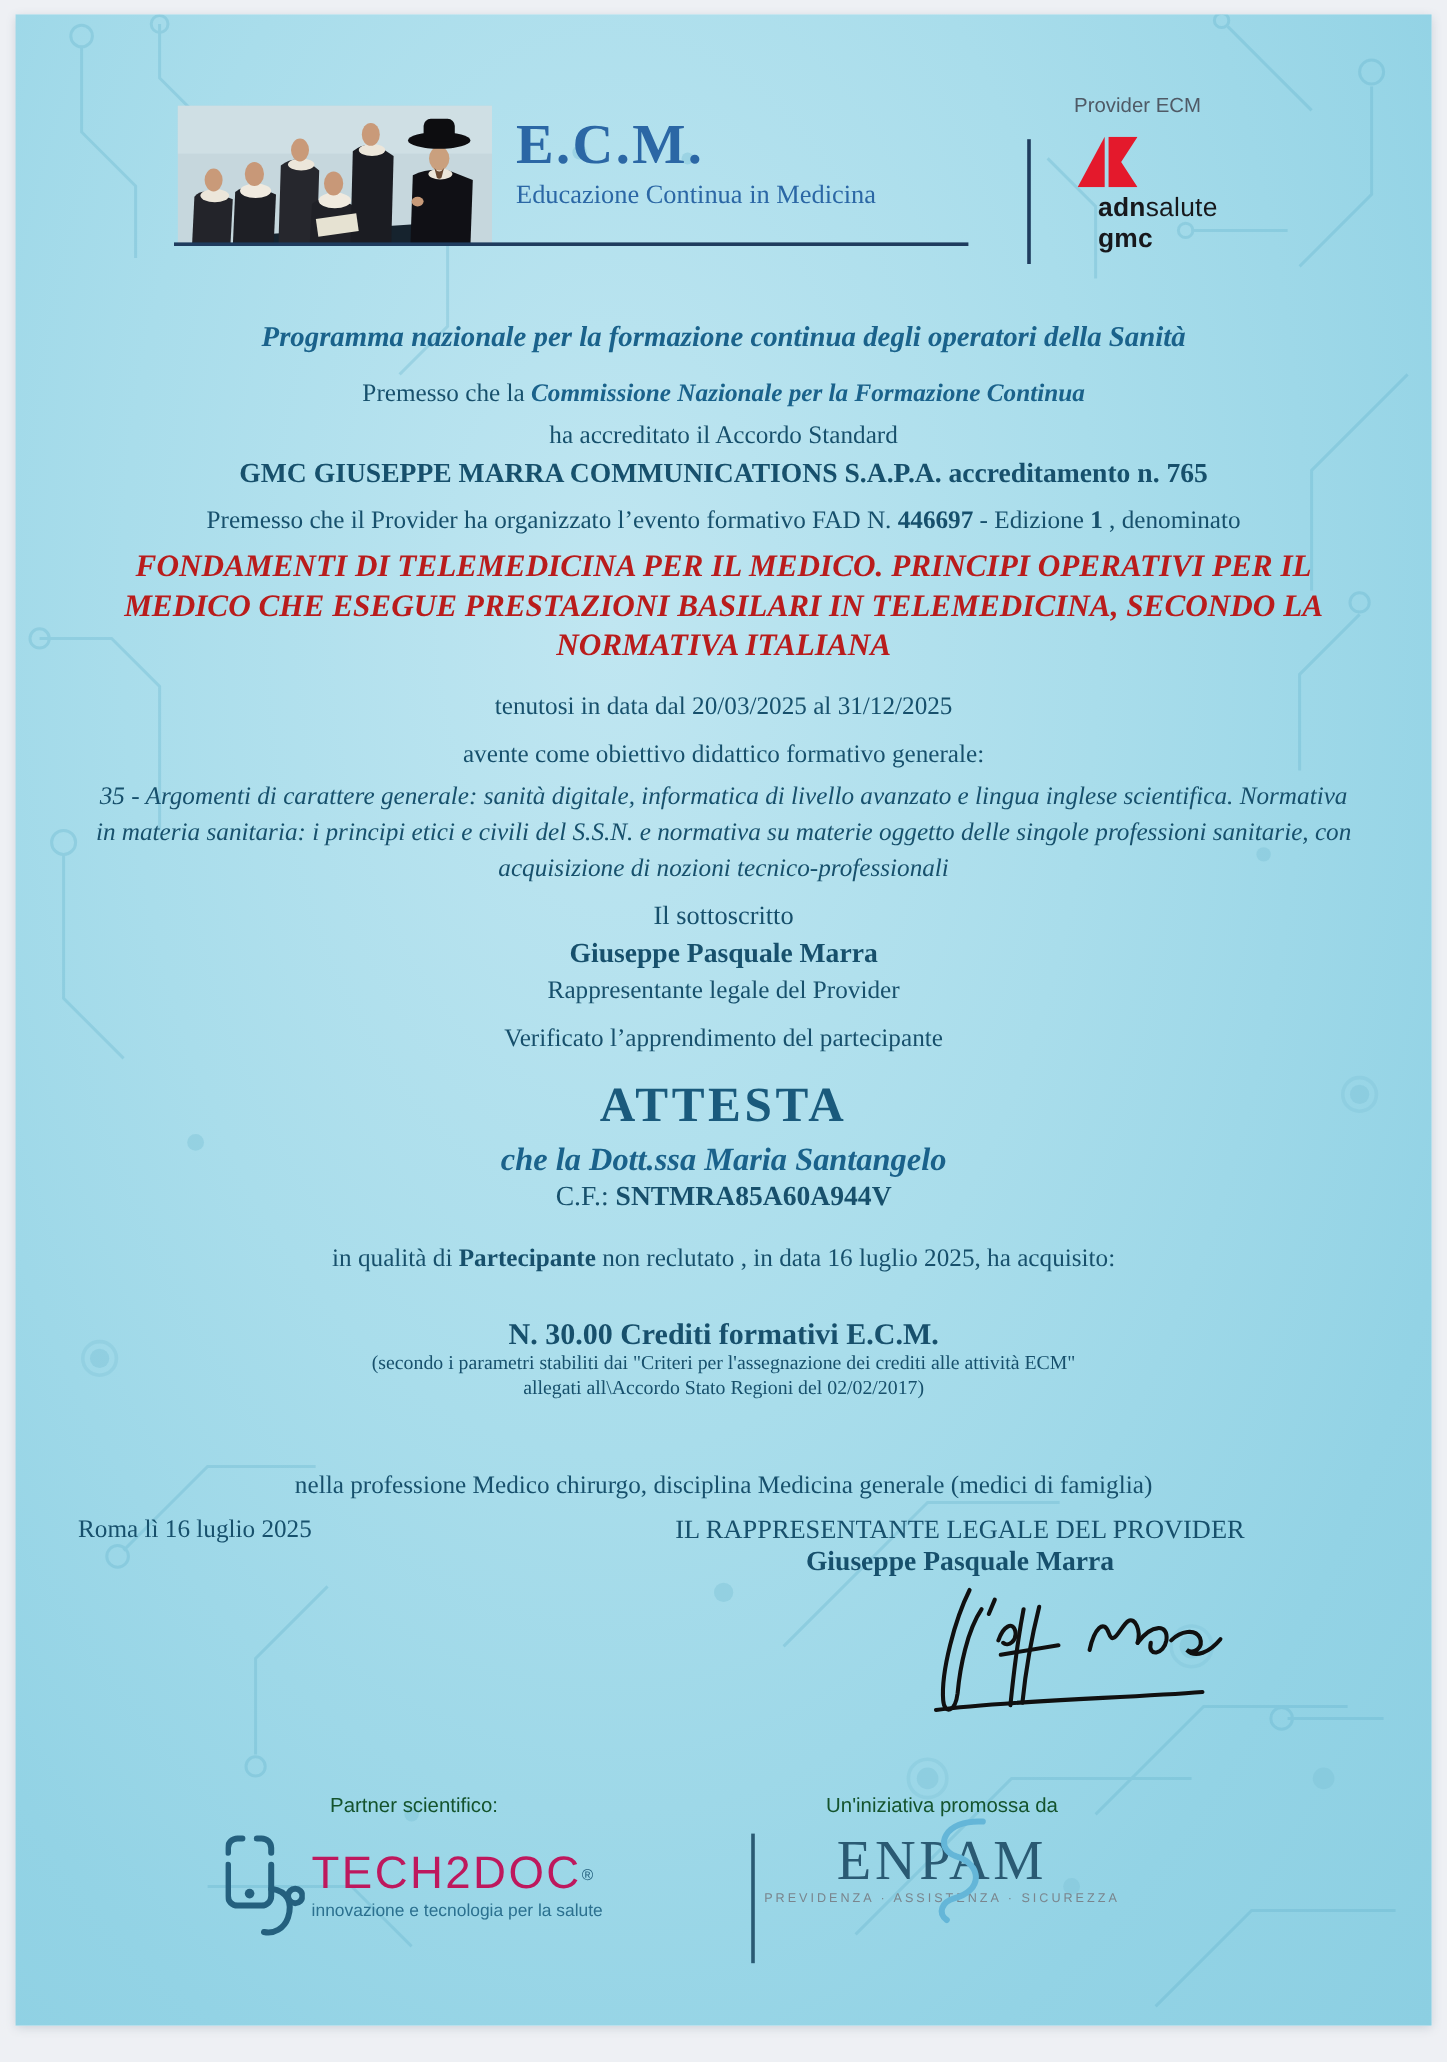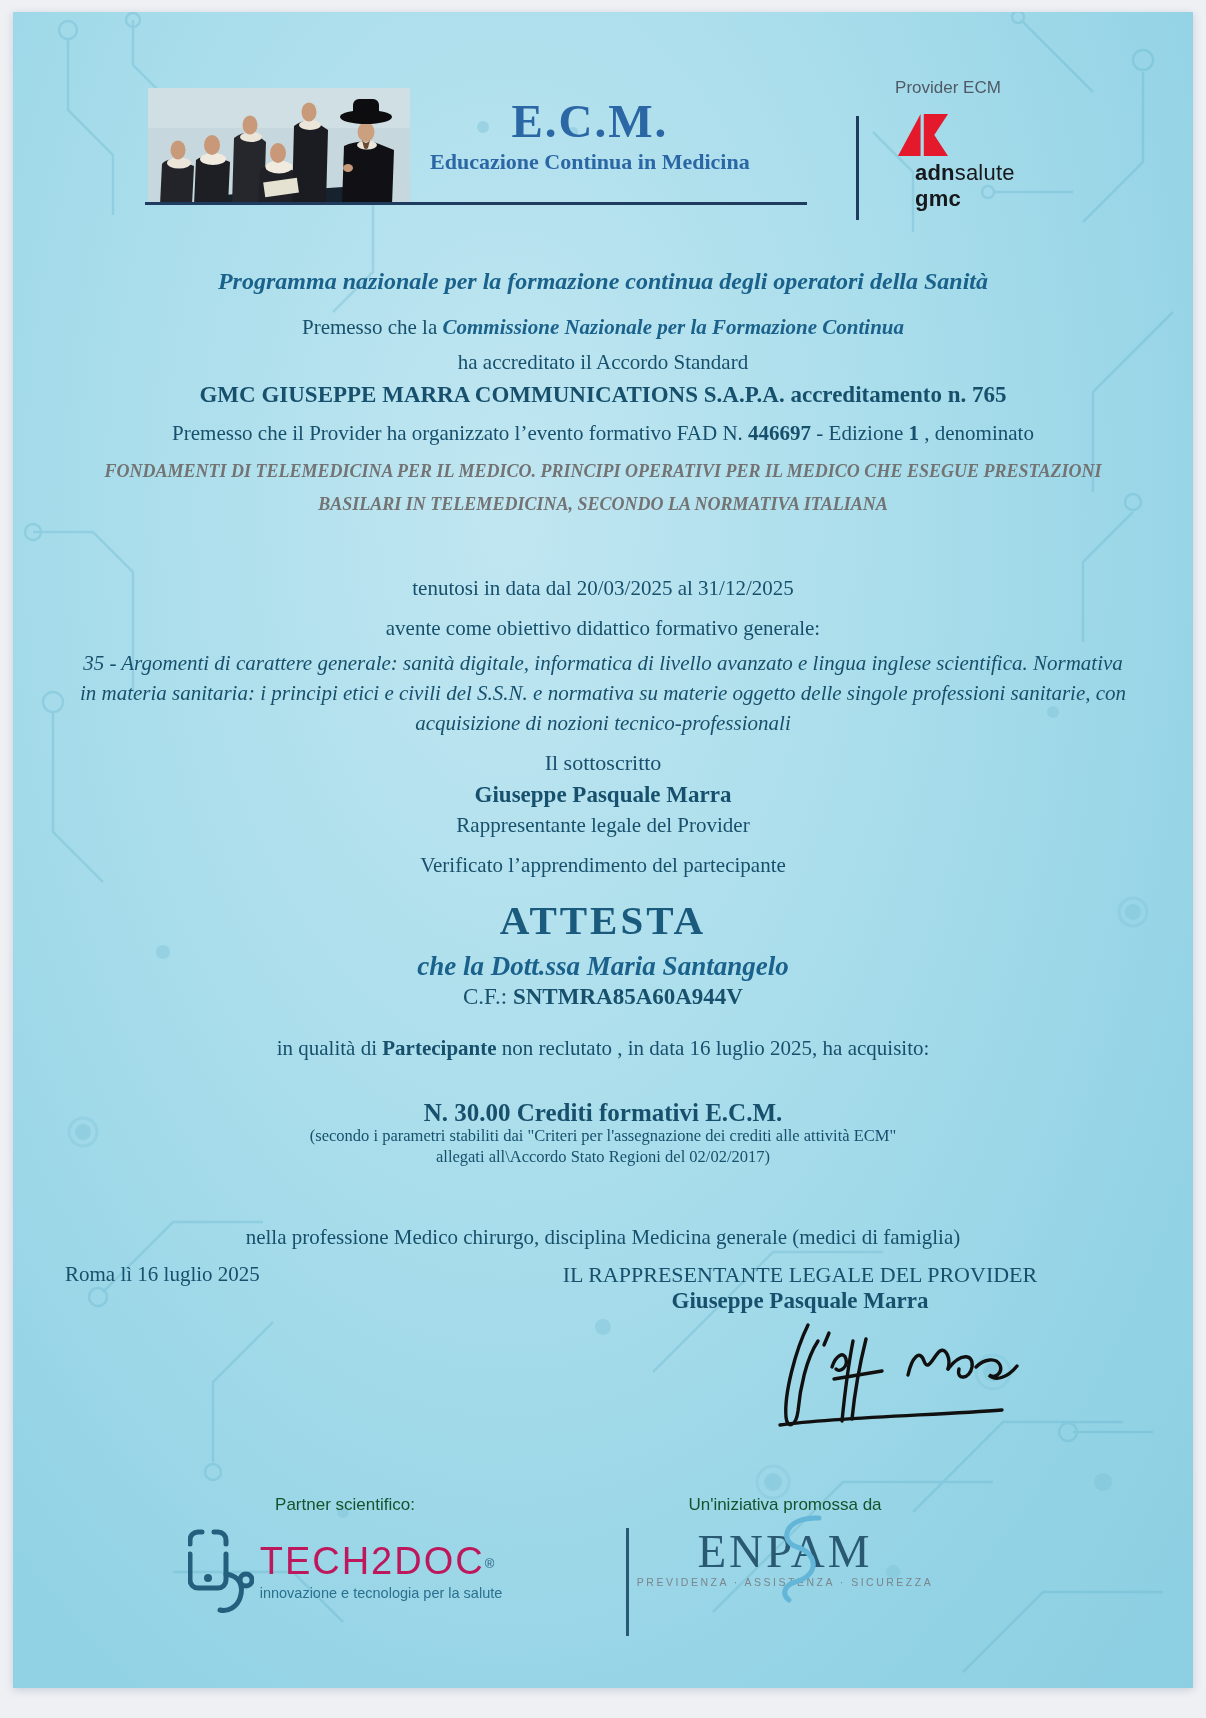--- a/index.html
+++ b/index.html
@@ -5,32 +5,32 @@
   html,body{margin:0;padding:0;}
   body{background:#eef0f4;font-family:"Liberation Serif", serif;}
   .page{position:relative;width:1206px;height:1718px;background:#eef0f4;overflow:hidden;}
   .cert{position:absolute;left:13px;top:12px;width:1180px;height:1676px;
         background:radial-gradient(ellipse at 42% 30%, #c0e6f1 0%, #a9ddeb 42%, #93d3e5 78%, #8ccfe2 100%);
         box-shadow:0 2px 8px rgba(90,110,130,.25);}
   .deco{position:absolute;left:13px;top:12px;width:1180px;height:1676px;pointer-events:none;}
   .overlay{position:absolute;left:0;top:0;width:1206px;height:1718px;}
   .abs{position:absolute;}
   .ctr{left:63px;width:1080px;text-align:center;}
-  .serif{font-family:"Liberation Serif", serif;font-weight:bold;}
+  .serif{font-family:"Liberation Serif", serif;}
   .sans{font-family:"Liberation Sans", sans-serif;}
   .body-txt{color:#17506c;font-size:21px;}
   .accent{color:#1a628b;}
   .hdr-line{background:#1f3c5e;}
-  .ecm-title{color:#2b67a5;font-size:47px;font-weight:bold;letter-spacing:2px;line-height:1;text-align:center;}
+  .ecm-title{color:#2b67a5;font-size:47px;font-weight:bold;letter-spacing:2px;line-height:1;}
   .ecm-sub{color:#2b67a5;font-size:22px;margin-top:4px;}
   .prog-title{font-weight:bold;font-style:italic;font-size:24px;color:#1a628b;}
   .bold{font-weight:bold;}
   .bi{font-weight:bold;font-style:italic;}
   .it{font-style:italic;}
-  .course-title{font-weight:bold;font-style:italic;font-size:18px;line-height:33px;color:#737373;}
+  .course-title{font-weight:bold;font-style:italic;font-size:26px;line-height:33px;color:#b91c1c;}
   .attesta{font-weight:bold;font-size:41px;letter-spacing:3px;color:#1a5a7c;}
   .note-small{font-size:16.5px;color:#17506c;}
   .gray-label{color:#14532d;font-size:17px;}
   .t2d-word{color:#be185d;font-size:38px;letter-spacing:2px;font-family:"Liberation Sans",sans-serif;}
   .t2d-tag{color:#2b708f;font-size:14.5px;font-family:"Liberation Sans",sans-serif;}
   .enpam-word{color:#2a5a73;font-size:47px;letter-spacing:3px;font-family:"Liberation Serif",serif;}
   .enpam-tag{color:#7a858d;font-size:10.5px;letter-spacing:2.5px;font-family:"Liberation Sans",sans-serif;}
   .adn-word{color:#17181c;font-size:22px;font-family:"Liberation Sans",sans-serif;letter-spacing:.2px;}
   .provider-lbl{color:#4f5a66;font-size:17px;}
 </style>

